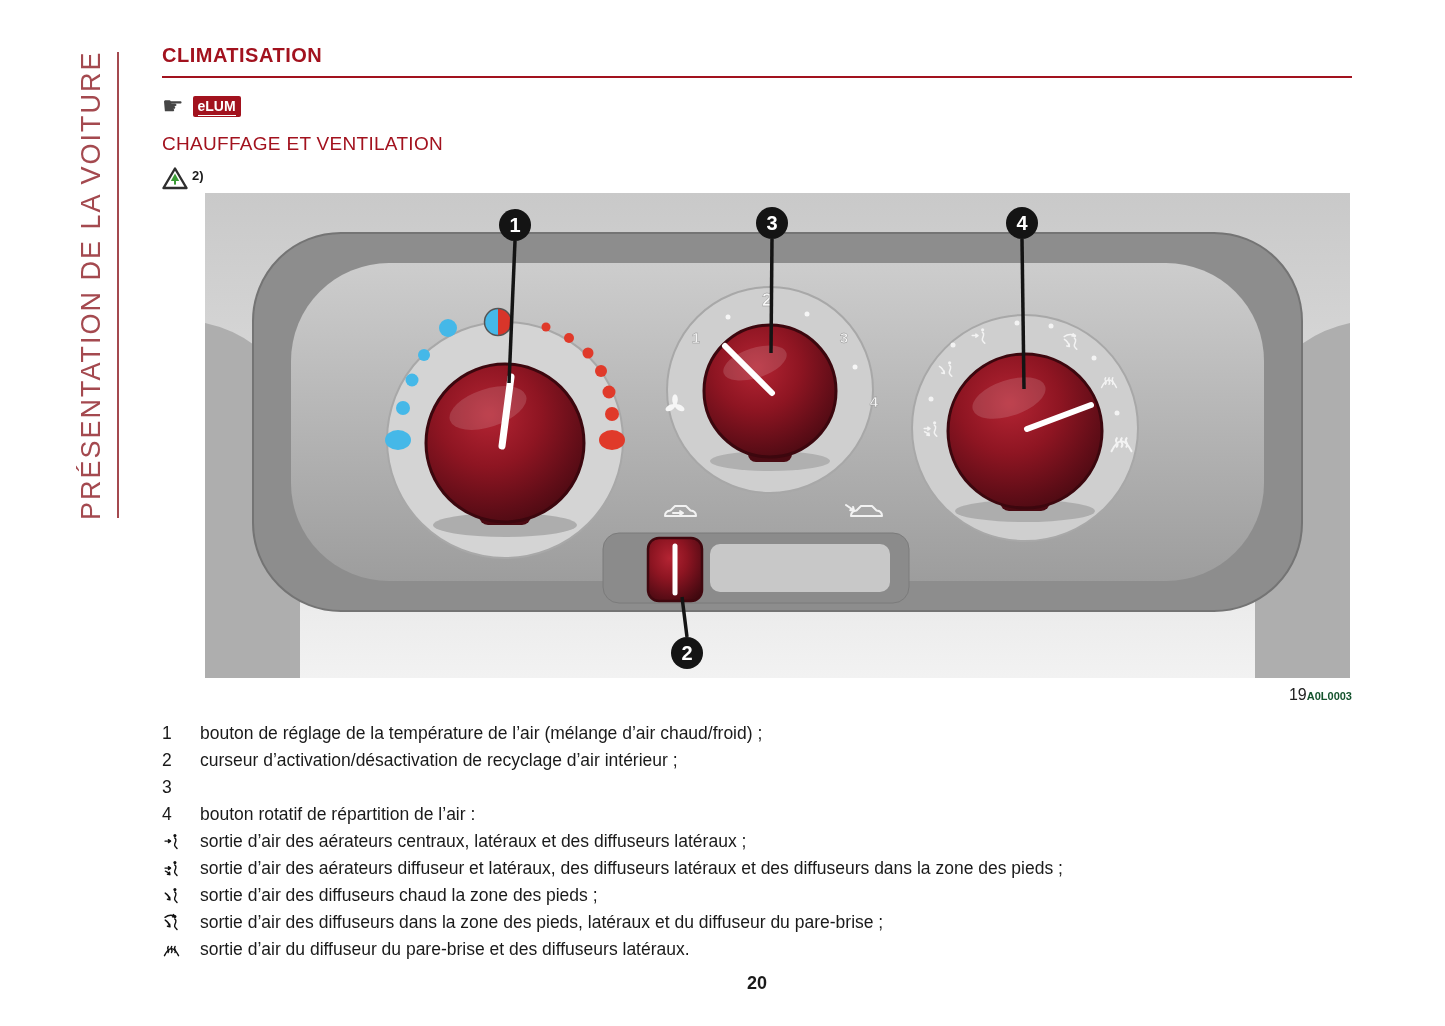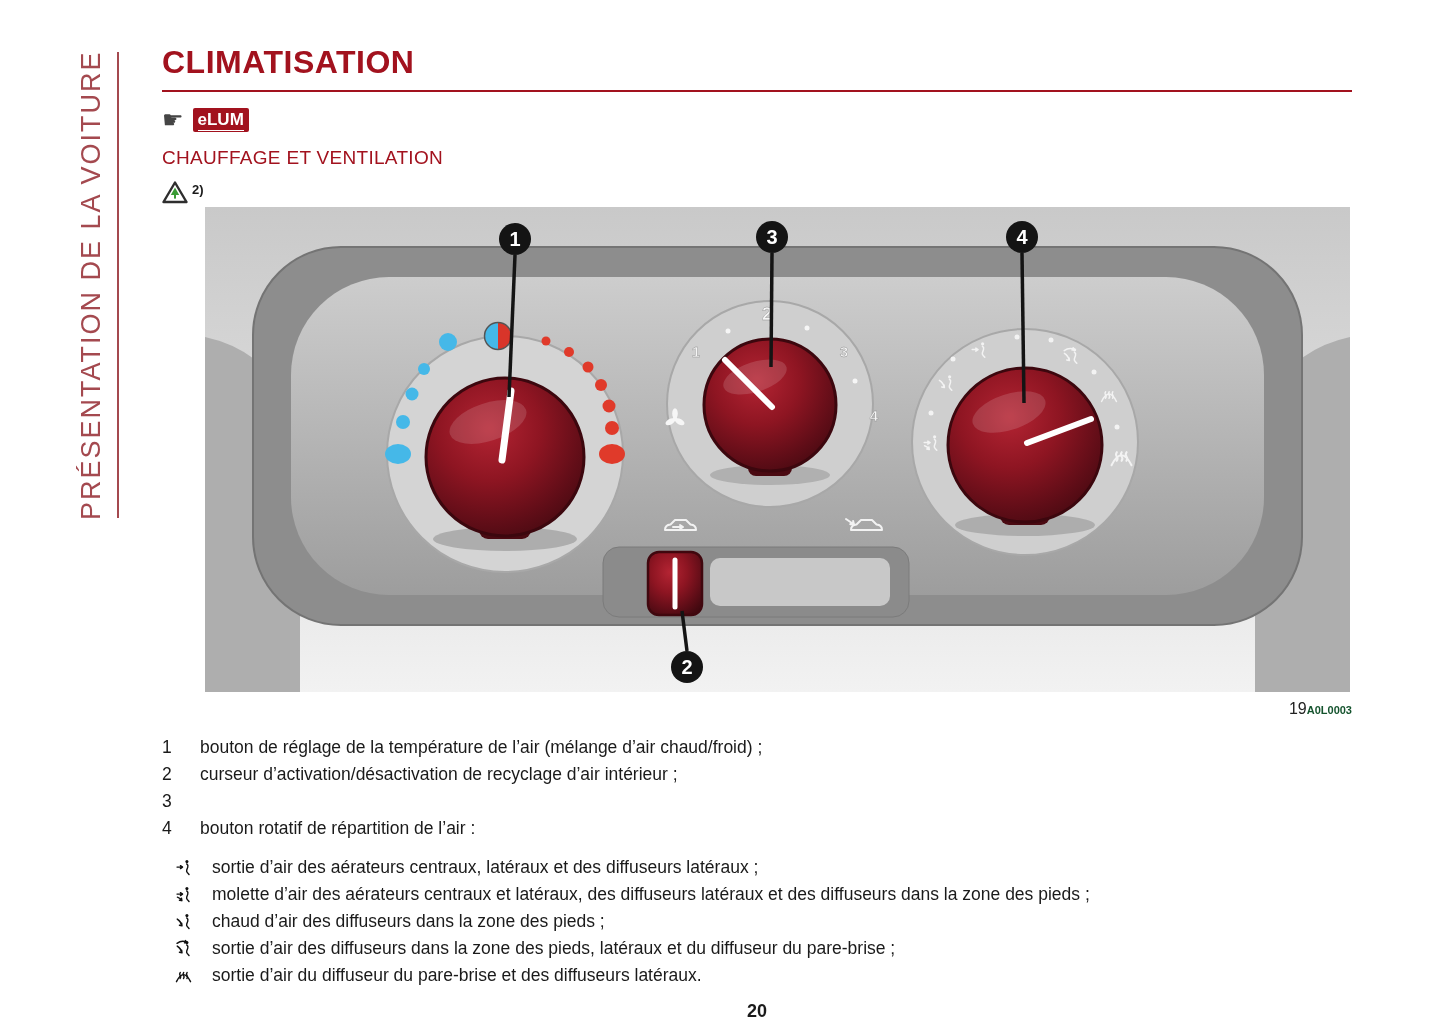--- a/index.html
+++ b/index.html
@@ -10,41 +10,41 @@
   
   .sidebar{position:absolute;left:76px;top:52px;height:466px;display:flex;align-items:stretch;}
   .sidebar-text{
     writing-mode:vertical-rl;transform:rotate(180deg);
     font-size:27px;letter-spacing:2px;color:#a4494f;white-space:nowrap;
     display:flex;align-items:center;justify-content:center;
   }
   .sidebar-rule{width:2px;background:#a4494f;margin-left:10px;}
   
   .content{position:absolute;left:162px;top:44px;width:1190px;}
-  .title{font-size:32px;font-weight:700;color:#a2121e;letter-spacing:.5px;margin:0 0 9px 0;}
+  .title{font-size:20px;font-weight:700;color:#a2121e;letter-spacing:.5px;margin:0 0 9px 0;}
   .title-rule{height:2px;background:#a2121e;margin:0 0 15px 0;}
   .elum-row{display:flex;align-items:center;gap:9px;height:26px;margin-bottom:14px;}
   .hand-icon{font-size:24px;color:#454545;line-height:1;}
-  .elum-badge{background:#a2121e;color:#fff;font-size:17px;font-weight:700;padding:3px 5px 4px 5px;border-radius:2px;line-height:1;}
+  .elum-badge{background:#a2121e;color:#fff;font-size:14px;font-weight:700;padding:3px 5px 4px 5px;border-radius:2px;line-height:1;}
   .elum-badge .inner{border-bottom:1.5px solid #fff;padding-bottom:1px;}
   .subtitle{font-size:19px;font-weight:400;color:#a2121e;letter-spacing:.3px;margin:0 0 12px 0;}
   .note-row{display:flex;align-items:flex-start;gap:4px;height:26px;}
   .note-ref{font-weight:700;font-size:13px;padding-top:1px;}
   
   .figure{margin:0 0 0 43px;width:1145px;height:485px;position:relative;}
   .figure svg{display:block;width:1145px;height:485px;}
   svg text{font-family:"Liberation Sans",sans-serif;}
   .caption-row{display:flex;justify-content:flex-end;align-items:baseline;margin-top:8px;}
   .fig-num{font-size:16px;color:#222;}
   .fig-code{font-size:11px;font-weight:700;color:#14532d;}
   
   .legend{list-style:none;margin:16px 0 0 0;padding:0;}
   .legend-item{display:flex;font-size:17.5px;line-height:27px;}
   .l-num{width:38px;flex:none;}
-  .icon-legend{list-style:none;margin:12px;padding:0;}
+  .icon-legend{list-style:none;margin:0;padding:0;}
   .outlet-item{display:flex;align-items:flex-start;font-size:17.5px;line-height:27px;}
   .li-ic{width:38px;flex:none;padding-top:4px;}
   .li-ic svg{width:19px;height:19px;display:block;color:#111;}
   .page-num{font-weight:700;font-size:18px;margin-top:10px;text-align:center;}
 </style>
 </head>
 <body>
 
 <aside class="sidebar">
   <div class="sidebar-text">PRÉSENTATION DE LA VOITURE</div>
@@ -291,29 +291,29 @@
           </svg>
       </span>
       <span class="l-text">sortie d’air des aérateurs centraux, latéraux et des diffuseurs latéraux ;</span>
     </li>
     <li class="outlet-item">
       <span class="li-ic">
         <svg viewBox="0 0 20 20">
             <use href="#ic-bilevel"></use>
           </svg>
       </span>
-      <span class="l-text">molette d’air des aérateurs centraux et latéraux, des diffuseurs latéraux et des diffuseurs dans la zone des pieds ;</span>
+      <span class="l-text">sortie d’air des aérateurs diffuseur et latéraux, des diffuseurs latéraux et des diffuseurs dans la zone des pieds ;</span>
     </li>
     <li class="outlet-item">
       <span class="li-ic">
         <svg viewBox="0 0 20 20">
             <use href="#ic-feet"></use>
           </svg>
       </span>
-      <span class="l-text">chaud d’air des diffuseurs dans la zone des pieds ;</span>
+      <span class="l-text">sortie d’air des diffuseurs chaud la zone des pieds ;</span>
     </li>
     <li class="outlet-item">
       <span class="li-ic">
         <svg viewBox="0 0 20 20">
             <use href="#ic-feet-screen"></use>
           </svg>
       </span>
       <span class="l-text">sortie d’air des diffuseurs dans la zone des pieds, latéraux et du diffuseur du pare-brise ;</span>
     </li>
     <li class="outlet-item">

